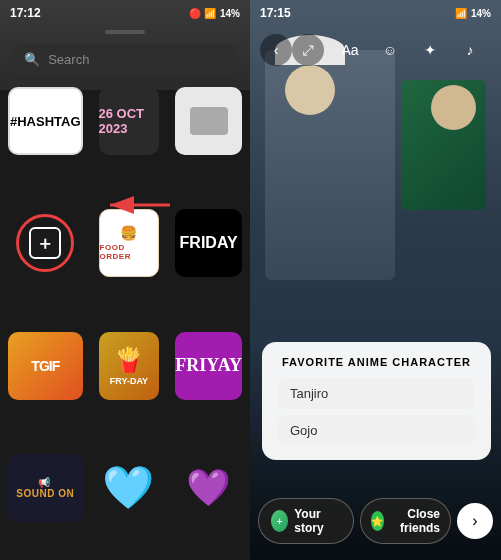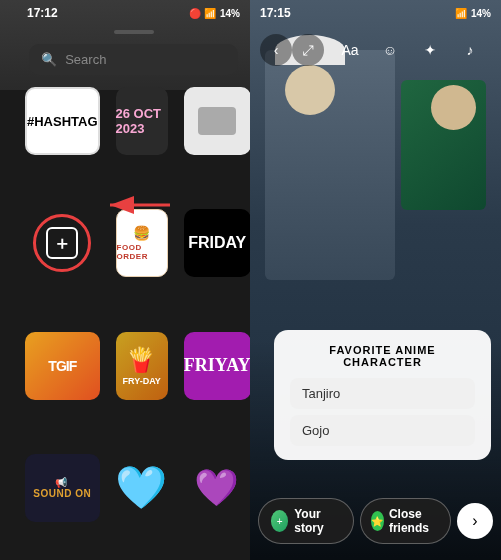--- a/index.html
+++ b/index.html
@@ -14,21 +14,20 @@
 
     
     .left-panel {
       width: 250px;
       height: 560px;
       background: #1a1a1a;
       display: flex;
       flex-direction: column;
       position: relative;
       overflow: hidden;
-      padding-left: 17px;
     }
     .left-bg {
       position: absolute;
       top: 0; left: 0; right: 0;
       height: 90px;
       background: linear-gradient(180deg, #3a3a3a 0%, #2a2a2a 100%);
     }
     .left-status-bar {
       position: relative;
       z-index: 2;
@@ -250,21 +249,21 @@
       font-size: 14px;
       cursor: pointer;
       width: 28px;
       text-align: center;
     }
 
     
     .poll-card {
       position: absolute;
       bottom: 100px;
-      left: 24px;
+      left: 12px;
       right: 10px;
       background: rgba(255,255,255,0.95);
       border-radius: 14px;
       padding: 14px 16px;
       z-index: 20;
     }
     .poll-title {
       font-size: 11px;
       font-weight: 800;
       color: #000;
@@ -340,20 +339,21 @@
       background: #30c050;
       display: flex;
       align-items: center;
       justify-content: center;
       font-size: 10px;
     }
     .close-friends-label {
       color: #fff;
       font-size: 12px;
       font-weight: 600;
+      text-align: right;
     }
     .send-btn {
       width: 36px;
       height: 36px;
       border-radius: 50%;
       background: #fff;
       display: flex;
       align-items: center;
       justify-content: center;
       cursor: pointer;

